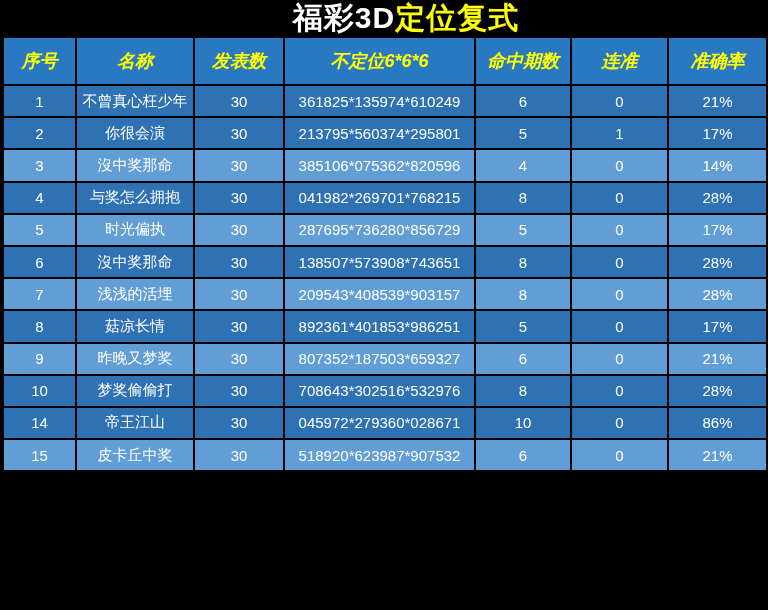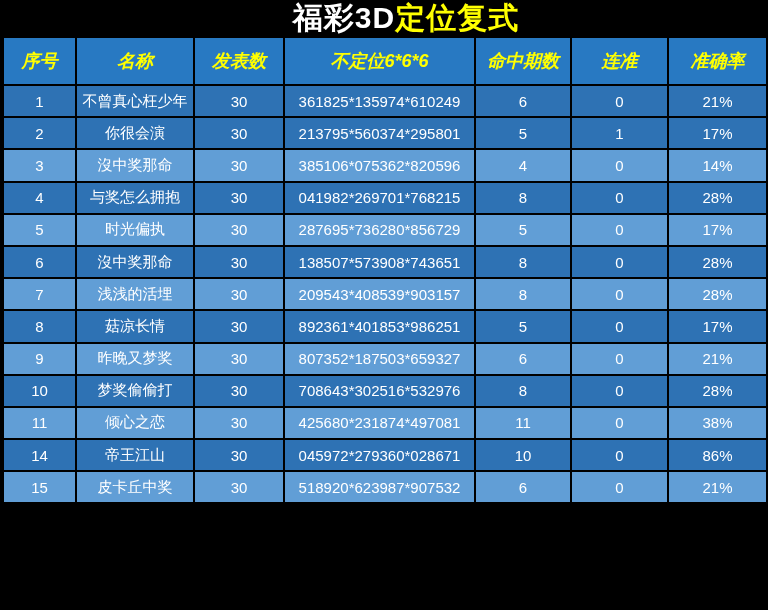--- a/index.html
+++ b/index.html
@@ -181,29 +181,20 @@
       </tr>
       <tr class="dark">
         <td>10</td>
         <td>梦奖偷偷打</td>
         <td>30</td>
         <td>708643*302516*532976</td>
         <td>8</td>
         <td>0</td>
         <td>28%</td>
       </tr>
-      <tr class="light">
-        <td>11</td>
-        <td>倾心之恋</td>
-        <td>30</td>
-        <td>425680*231874*497081</td>
-        <td>11</td>
-        <td>0</td>
-        <td>38%</td>
-      </tr>
       <tr class="dark">
         <td>14</td>
         <td>帝王江山</td>
         <td>30</td>
         <td>045972*279360*028671</td>
         <td>10</td>
         <td>0</td>
         <td>86%</td>
       </tr>
       <tr class="light">

